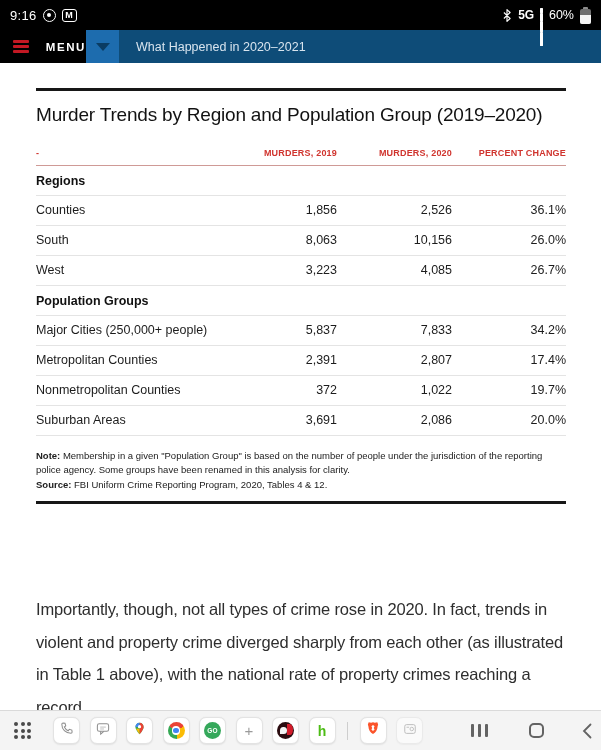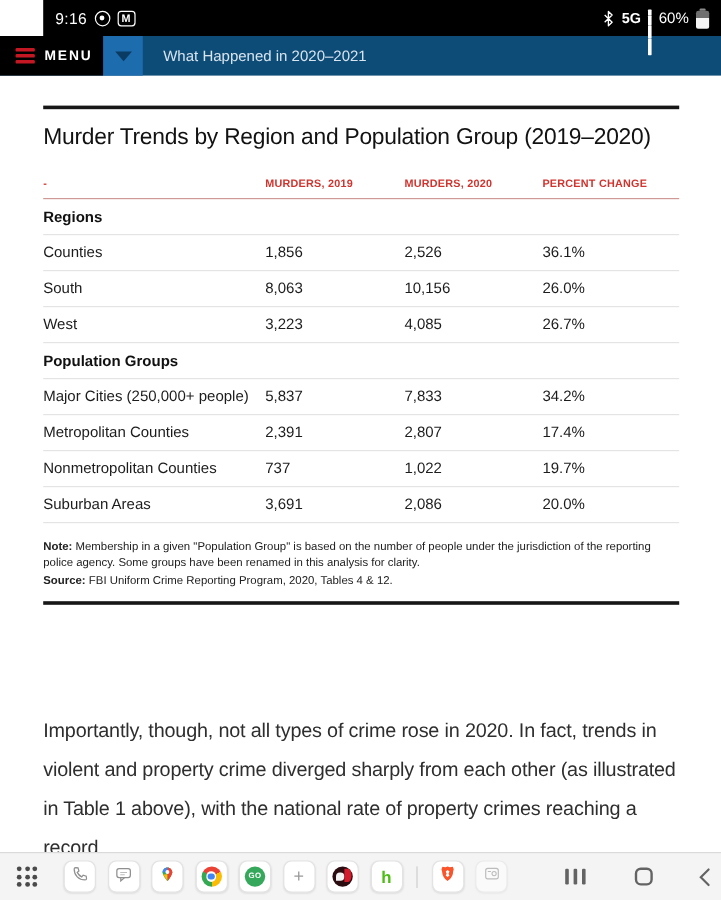--- a/index.html
+++ b/index.html
@@ -1,54 +1,54 @@
 <!DOCTYPE html>
 <html><head>
 <meta charset="utf-8">
 <style>
   * { margin:0; padding:0; box-sizing:border-box; }
   body { font-family:"Liberation Sans", sans-serif; background:#888; }
   #screen { width:601px; height:750px; position:relative; overflow:hidden; background:#fff; margin:0 auto; }
 
   
-  .status-bar { height:30px; background:#000; color:#fff; display:flex; align-items:center; justify-content:space-between; padding:0 10px;margin-left:36px; }
+  .status-bar { height:30px; background:#000; color:#fff; display:flex; align-items:center; justify-content:space-between; padding:0 10px; }
   .sb-group { display:flex; align-items:center; gap:6px; }
   .sb-time { font-size:13px; letter-spacing:.3px; }
   .clk { width:13px; height:13px; border:1.4px solid #fff; border-radius:50%; position:relative; }
   .clk::after { content:""; position:absolute; inset:3.5px; background:#fff; border-radius:50%; }
   .gm { width:15px; height:13px; border:1.4px solid #fff; border-radius:3px; color:#fff; font-size:9px; font-weight:bold; display:flex; align-items:center; justify-content:center; }
   .sb-net { font-size:12px; font-weight:bold; }
   .sb-batt-pct { font-size:12.5px; }
   .sig { display:flex; align-items:flex-end; gap:1.5px; height:14px; }
   .sig span { width:2.8px; background:#fff; border-radius:.5px; display:block; }
   .bt-icon svg, .sig, .bat-wrap { display:block; }
   .bat-wrap { width:11px; }
   .bat-tip { width:5px; height:2px; background:#8b8b8b; margin:0 auto; border-radius:1px 1px 0 0; }
   .bat { width:11px; height:15px; border-radius:2px; background:#6f6f6f; position:relative; overflow:hidden; }
   .bat::after { content:""; position:absolute; bottom:0; left:0; right:0; height:60%; background:#f5f5f5; }
 
   
   .nav-bar { height:33px; display:flex; background:#0e4c78; }
-  .nav-menu { width:86px; background:#000; display:flex; align-items:center; gap:8px; padding-left:13px; flex:none; cursor:pointer; }
+  .nav-menu { width:86px; background:#000; display:flex; align-items:center; gap:8px; padding-left:13px; flex:none; cursor:pointer;justify-content:space-between; }
   .burger { display:flex; flex-direction:column; gap:2.5px; }
   .burger span { width:16px; height:2.6px; background:#c31823; border-radius:1px; display:block; }
   .menu-label { color:#fff; font-weight:bold; font-size:11.5px; letter-spacing:1.6px; }
   .nav-dropdown { width:33px; background:#1d6cae; display:flex; align-items:center; justify-content:center; flex:none; cursor:pointer; }
   .tri-down { width:0; height:0; border-left:7px solid transparent; border-right:7px solid transparent; border-top:8px solid #0a3c63; }
   .nav-title { color:#d8e4ee; font-size:12.5px; display:flex; align-items:center; padding-left:17px; }
 
   
   .content { padding:0 35px 0 36px; }
   .rule { height:3px; background:#171717; }
   .rule-top { margin-top:25px; }
   .table-title { font-size:19px; line-height:26.5px; font-weight:normal; color:#121212; letter-spacing:-.2px; margin:11px 0 9px; }
 
   .trow { display:grid; grid-template-columns:1fr 116px 115px 114px; align-items:center; }
   .thead { padding:10px 0 7px; border-bottom:1px solid #cf9a96; color:#d0342e; font-size:9px; font-weight:bold; letter-spacing:.2px; }
-  .num { }
+  .num { text-align:right; }
   .section-row { padding:8px 0 7px; border-bottom:1px solid #e4e4e4; font-size:12.5px; font-weight:bold; color:#111; }
   .data-row { padding:7.5px 0; border-bottom:1px solid #e4e4e4; font-size:12.5px; color:#1c1c1c; }
 
   .note { margin-top:13px; font-size:9.5px; line-height:14.5px; color:#212121; }
   .note b { font-weight:bold; }
   .rule-bottom { margin-top:9px; }
 
   .article-para { margin-top:89px; font-size:16.5px; line-height:32.5px; color:#2e2e2e; letter-spacing:-.15px; }
 
   
@@ -162,21 +162,21 @@
       <span class="num">34.2%</span>
     </div>
     <div class="trow data-row">
       <span>Metropolitan Counties</span>
       <span class="num">2,391</span>
       <span class="num">2,807</span>
       <span class="num">17.4%</span>
     </div>
     <div class="trow data-row">
       <span>Nonmetropolitan Counties</span>
-      <span class="num">737</span>
+      <span class="num">372</span>
       <span class="num">1,022</span>
       <span class="num">19.7%</span>
     </div>
     <div class="trow data-row">
       <span>Suburban Areas</span>
       <span class="num">3,691</span>
       <span class="num">2,086</span>
       <span class="num">20.0%</span>
     </div>
 

